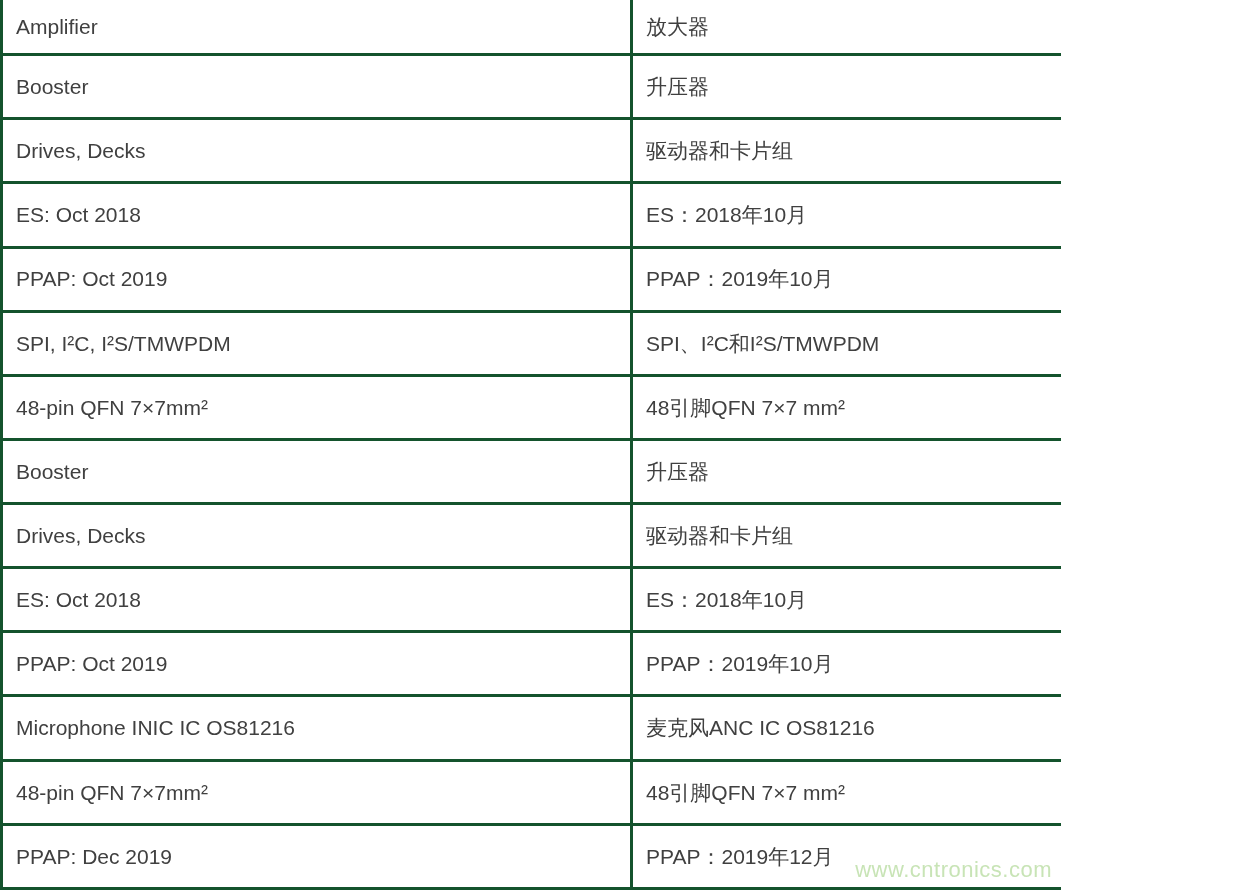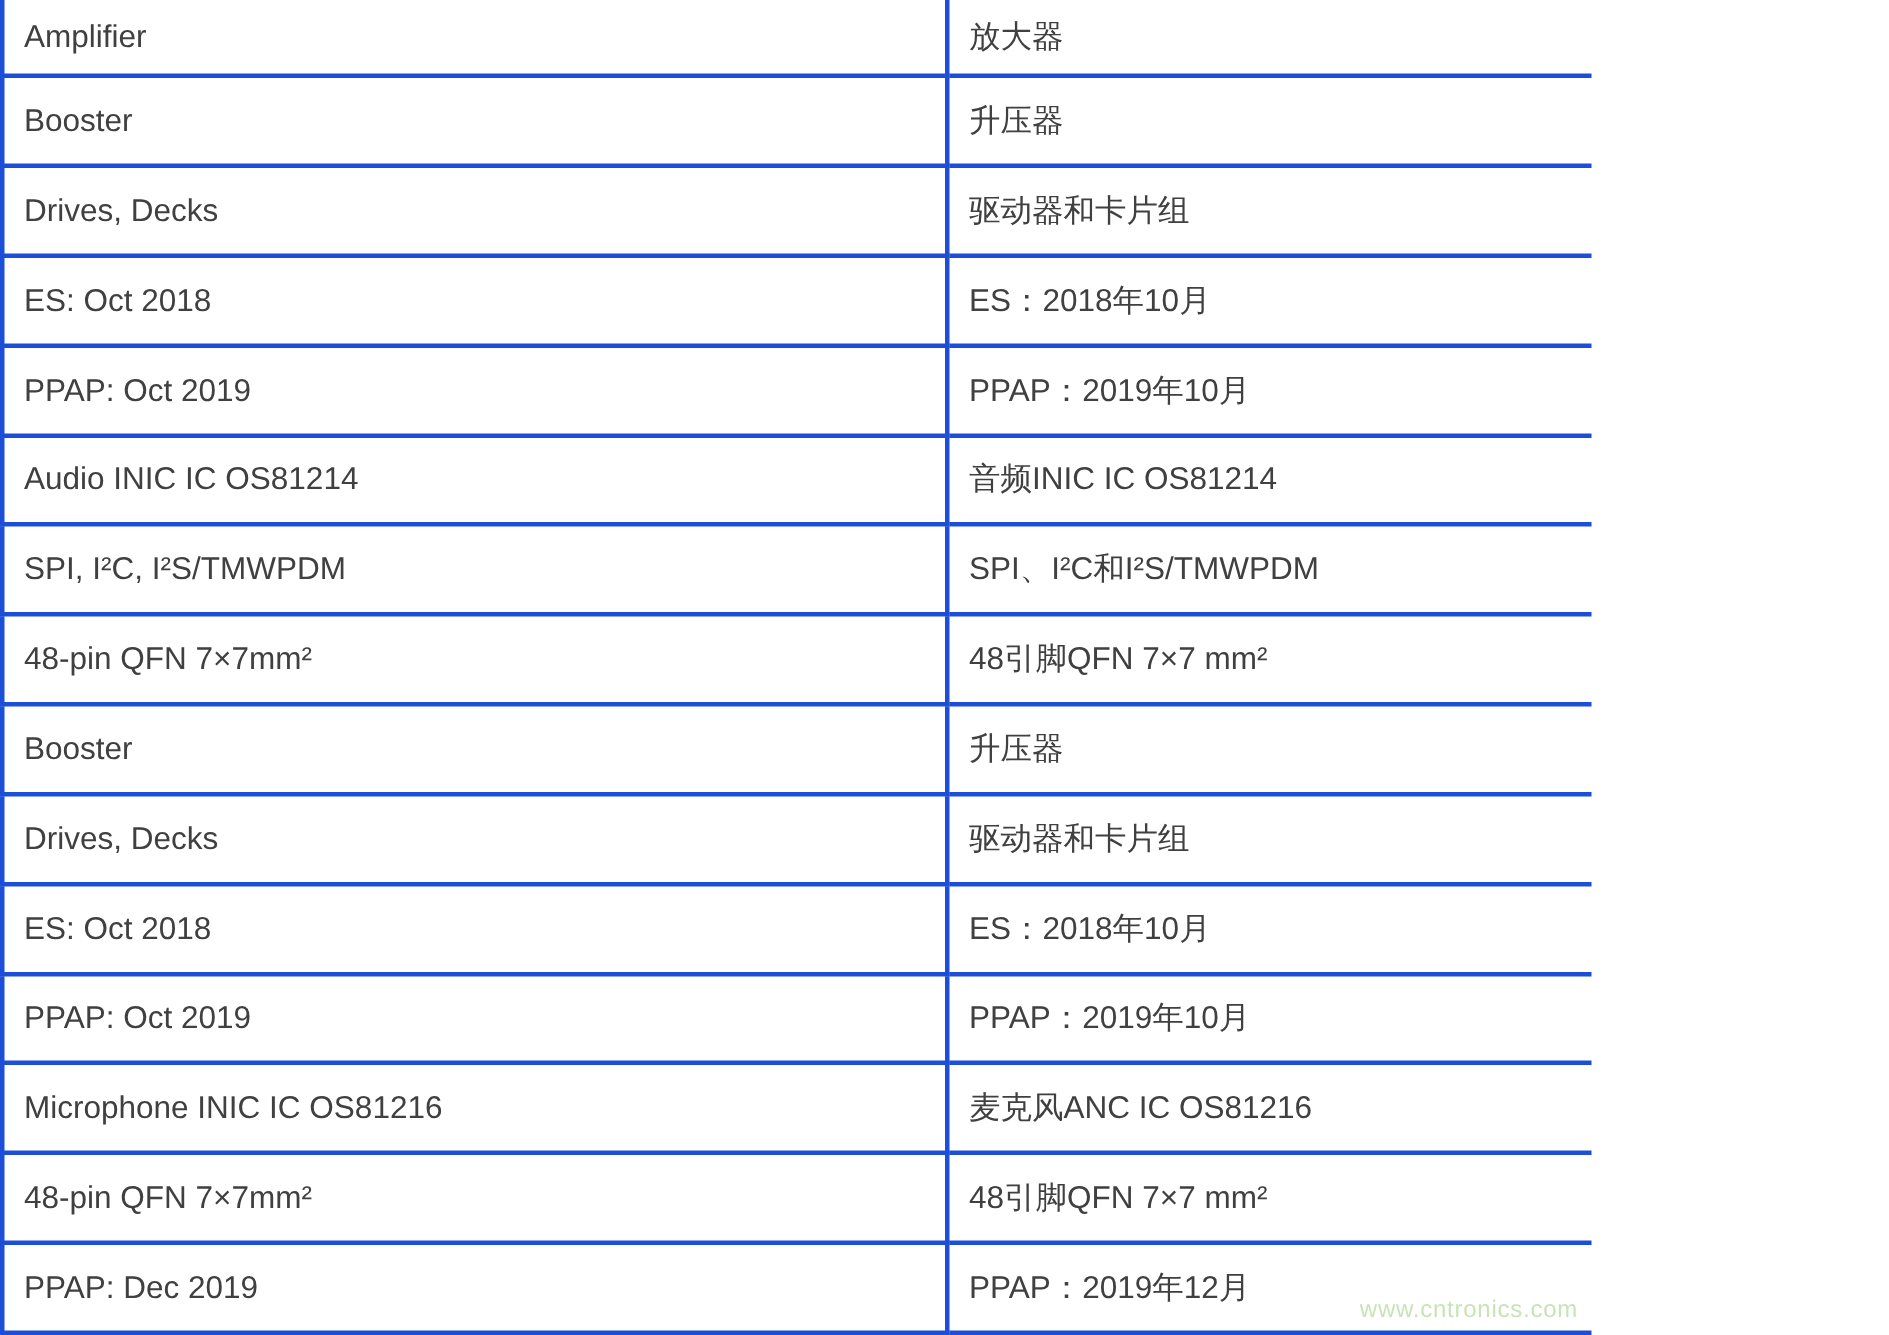--- a/index.html
+++ b/index.html
@@ -18,38 +18,38 @@
   table.translation-table {
     border-collapse: collapse;
     table-layout: fixed;
     width: 1257px;
     height: 890px;
     margin-left: 0;
   }
   table.translation-table col.col-en { width: 630px; }
   table.translation-table col.col-zh { width: 627px; }
   table.translation-table td {
-    border: 3px solid #1d4ed8;
+    border: 3px solid #14532d;
     padding: 0 0 0 13px;
     vertical-align: middle;
     font-size: 21px;
     line-height: 1.2;
     color: #404040;
     white-space: nowrap;
     overflow: hidden;
     background: #ffffff;
   }
   table.translation-table tr { height: 47px; }
   table.translation-table tr:first-child { height: 40px; }
   table.translation-table tr:first-child td { border-top: none; }
   .watermark {
     position: absolute;
     right: 9px;
     bottom: 7px;
-    font-size: 16px;
+    font-size: 22px;
     letter-spacing: 0.5px;
     color: #c8e4b6;
     font-family: "Liberation Sans", "DejaVu Sans", sans-serif;
     pointer-events: none;
   }
 </style>
 </head>
 <body>
 
 <div class="page">
@@ -71,24 +71,20 @@
         <td>Drives, Decks</td>
         <td>驱动器和卡片组</td>
       </tr>
       <tr>
         <td>ES: Oct 2018</td>
         <td>ES：2018年10月</td>
       </tr>
       <tr>
         <td>PPAP: Oct 2019</td>
         <td>PPAP：2019年10月</td>
-      </tr>
-      <tr>
-        <td>Audio INIC IC OS81214</td>
-        <td>音频INIC IC OS81214</td>
       </tr>
       <tr>
         <td>SPI, I²C, I²S/TMWPDM</td>
         <td>SPI、I²C和I²S/TMWPDM</td>
       </tr>
       <tr>
         <td>48-pin QFN 7×7mm²</td>
         <td>48引脚QFN 7×7 mm²</td>
       </tr>
       <tr>

